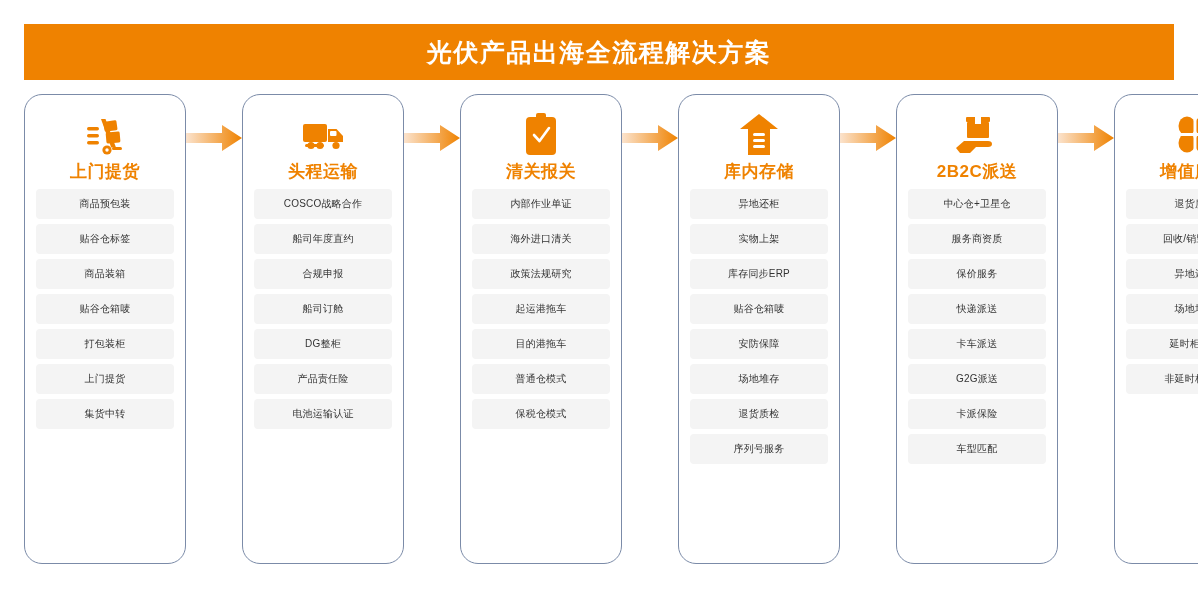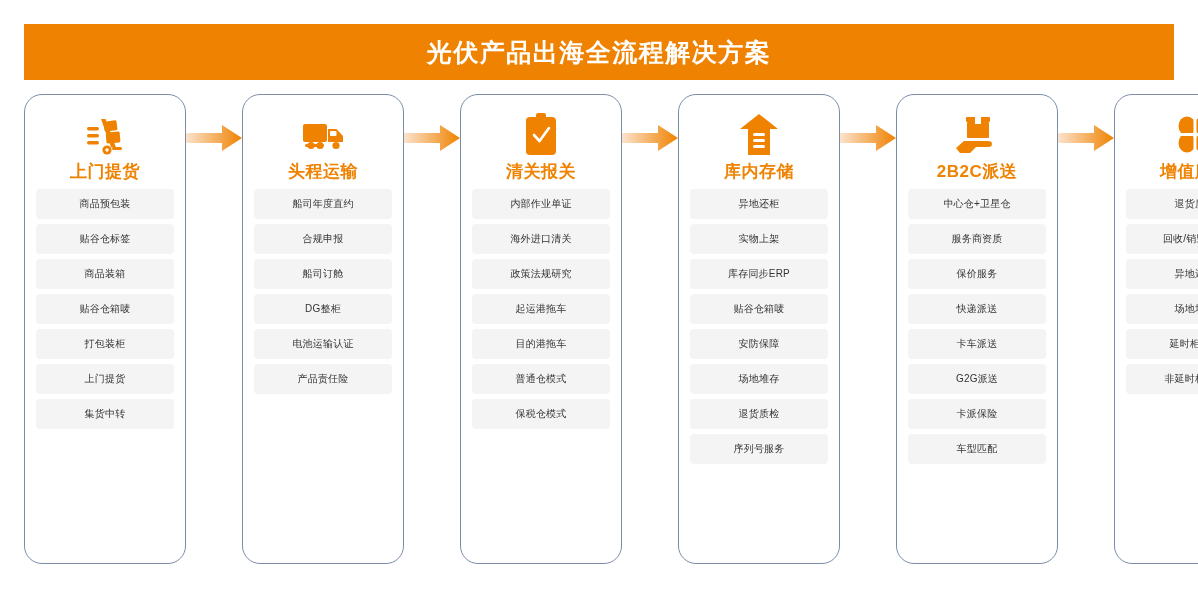--- a/index.html
+++ b/index.html
@@ -131,26 +131,27 @@
             <rect x="30" y="16" width="6.5" height="5" rx="1" fill="#ffffff"></rect>
             <circle cx="11" cy="30.5" r="3.6"></circle>
             <circle cx="20" cy="30.5" r="3.6"></circle>
             <circle cx="36" cy="30.5" r="3.6"></circle>
             <rect x="5" y="29" width="19" height="3" rx="1.5"></rect>
           </g>
         </svg>
       </div>
       <div class="col-title">头程运输</div>
       <div class="items">
+        <div class="item">COSCO战略合作</div>
         <div class="item">船司年度直约</div>
         <div class="item">合规申报</div>
         <div class="item">船司订舱</div>
         <div class="item">DG整柜</div>
+        <div class="item">产品责任险</div>
         <div class="item">电池运输认证</div>
-        <div class="item">产品责任险</div>
       </div>
     </div>
 
     <div class="connector">
       <svg class="arrow" viewBox="0 0 56 26">
         <defs>
           <linearGradient id="ag2" x1="0" y1="0" x2="1" y2="0">
             <stop offset="0%" stop-color="#fbe3cd"></stop>
             <stop offset="100%" stop-color="#ef8200"></stop>
           </linearGradient>

